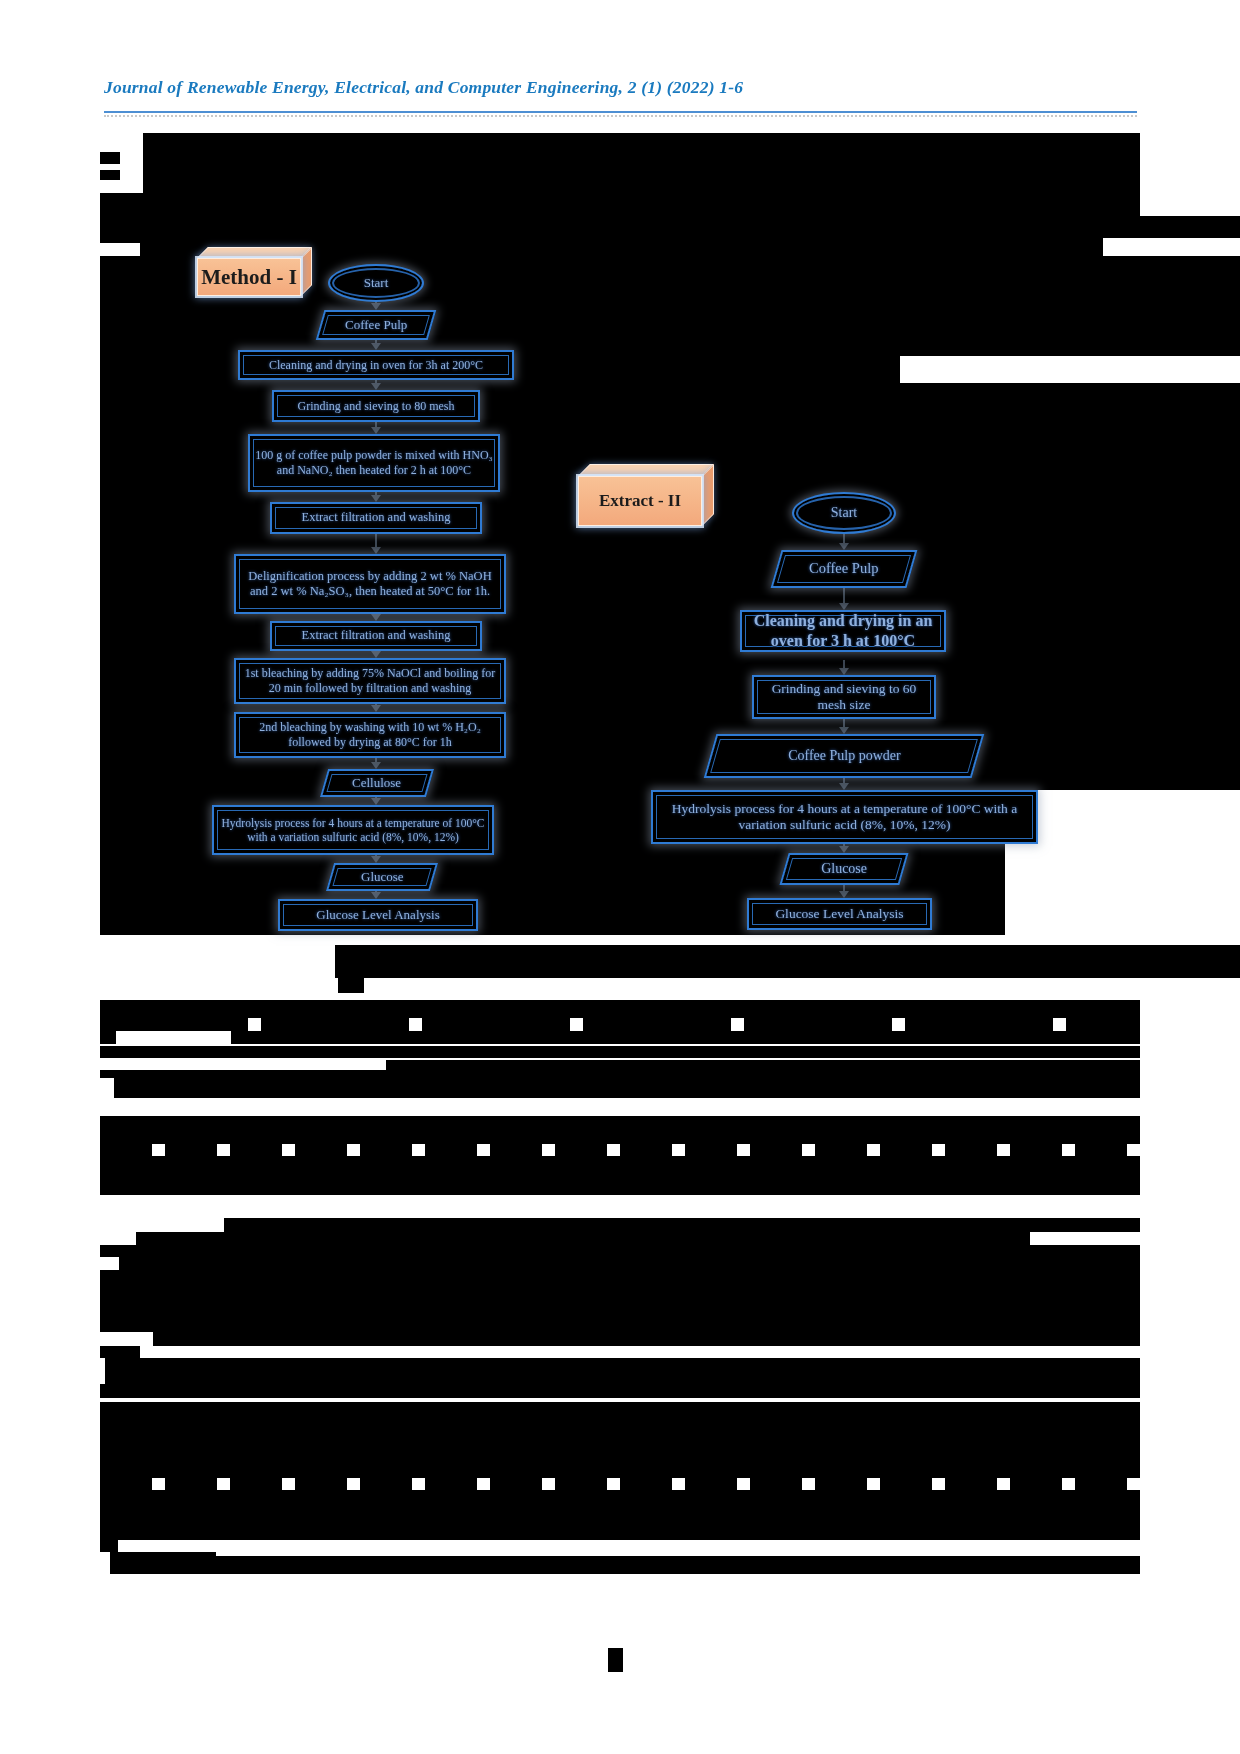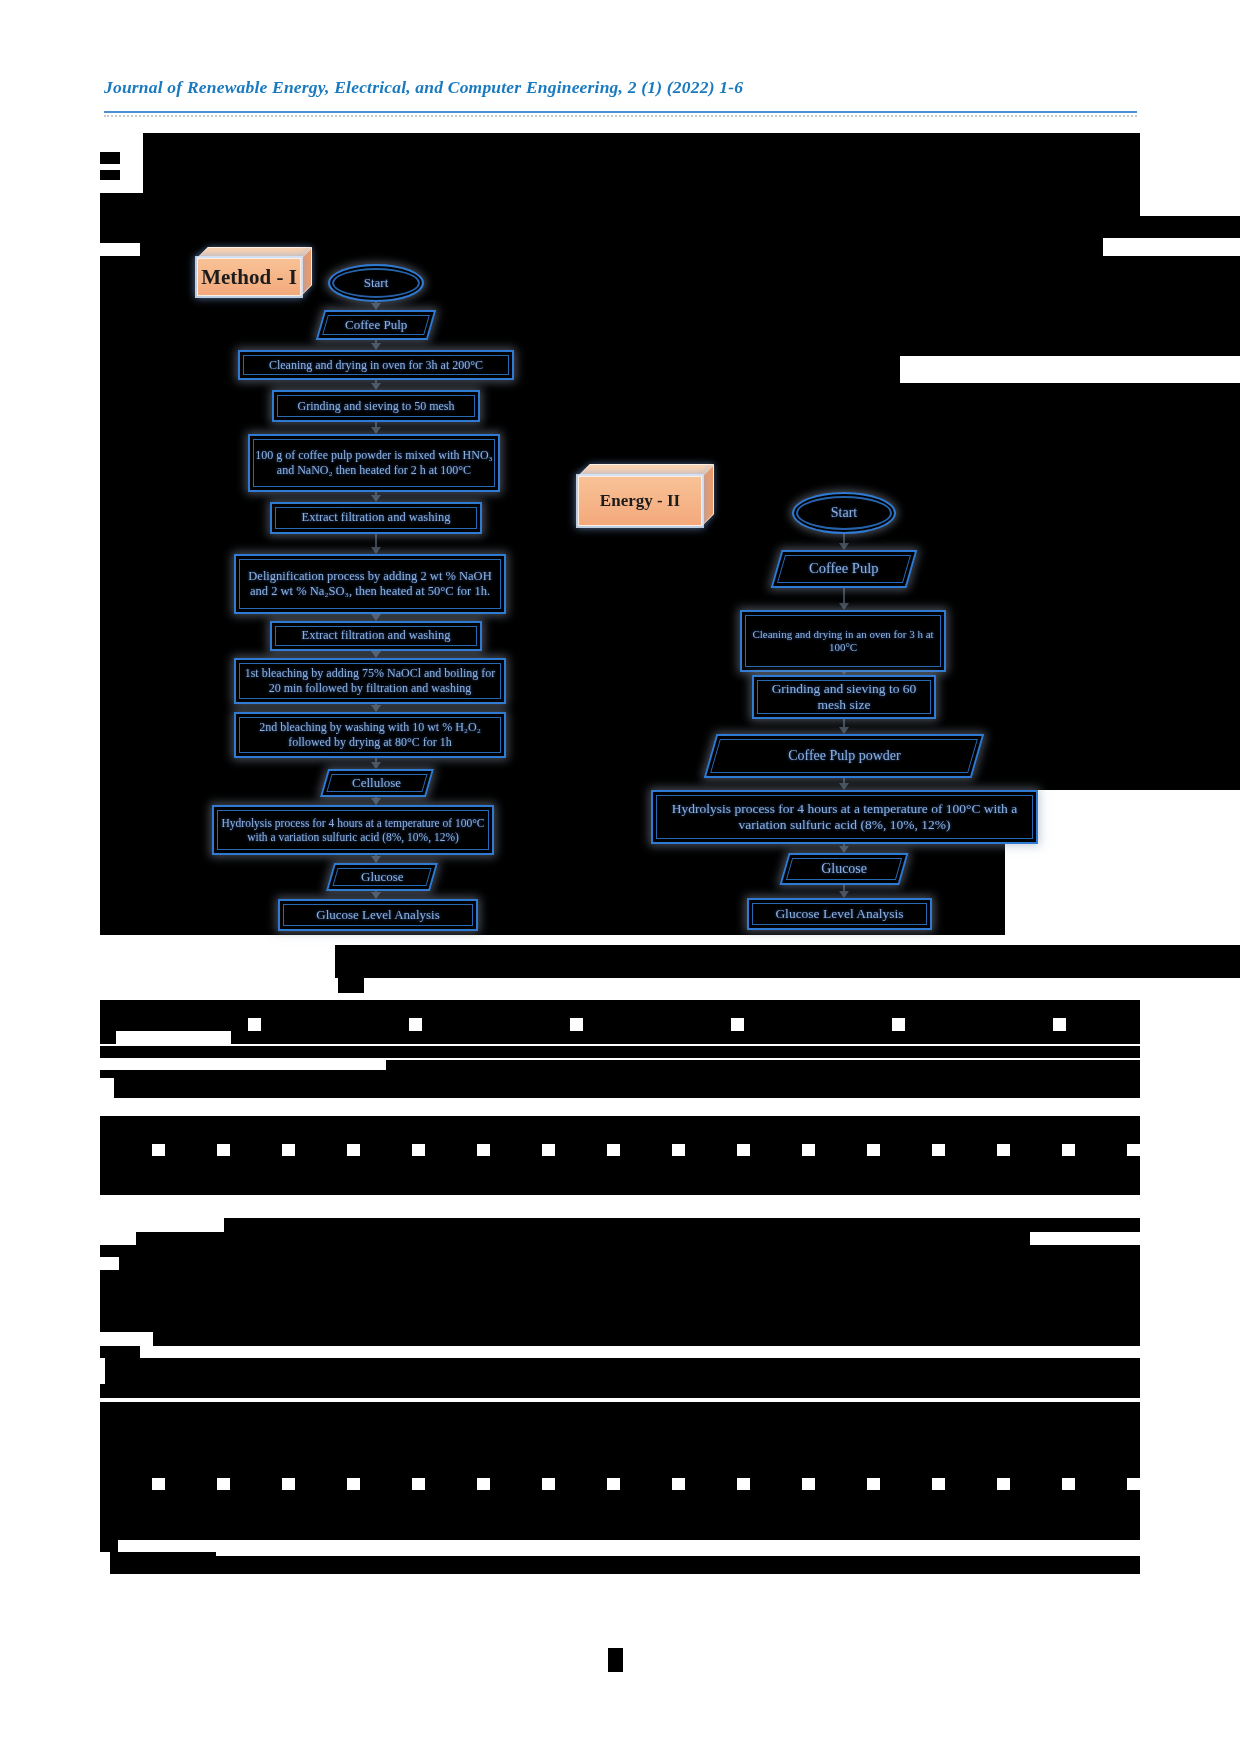--- a/index.html
+++ b/index.html
@@ -124,21 +124,21 @@
       <div class="node node-terminator" style="left: 328px; top: 264px; width: 96px; height: 38px; font-size: 13px;">
         <span class="nt">Start</span>
       </div>
       <div class="node node-io" style="left: 320px; top: 310px; width: 112px; height: 30px; font-size: 13px;">
         <span class="nt">Coffee Pulp</span>
       </div>
       <div class="node node-process" style="left: 238px; top: 350px; width: 276px; height: 30px; font-size: 12px;">
         <span class="nt">Cleaning and drying in oven for 3h at 200°C</span>
       </div>
       <div class="node node-process" style="left: 272px; top: 390px; width: 208px; height: 32px; font-size: 12px;">
-        <span class="nt">Grinding and sieving to 50 mesh</span>
+        <span class="nt">Grinding and sieving to 80 mesh</span>
       </div>
       <div class="node node-process" style="left: 248px; top: 434px; width: 252px; height: 58px; font-size: 12px;">
         <span class="nt">100 g of coffee pulp powder is mixed with HNO₃ and NaNO₂ then heated for 2 h at 100°C</span>
       </div>
       <div class="node node-process" style="left: 270px; top: 502px; width: 212px; height: 32px; font-size: 12.5px;">
         <span class="nt">Extract filtration and washing</span>
       </div>
       <div class="node node-process" style="left: 234px; top: 554px; width: 272px; height: 60px; font-size: 12.5px;">
         <span class="nt">Delignification process by adding 2 wt % NaOH and 2 wt % Na₂SO₃, then heated at 50°C for 1h.</span>
       </div>
@@ -159,21 +159,21 @@
       </div>
       <div class="node node-io" style="left: 330px; top: 863px; width: 104px; height: 28px; font-size: 13px;">
         <span class="nt">Glucose</span>
       </div>
       <div class="node node-process" style="left: 278px; top: 899px; width: 200px; height: 32px; font-size: 13px;">
         <span class="nt">Glucose Level Analysis</span>
       </div>
       <div class="l3d-top" style="left: 578px; top: 464px; width: 124px; height: 12px;"></div>
       <div class="l3d-side" style="left: 702px; top: 476px; width: 12px; height: 50px;"></div>
       <div class="l3d-face" style="left: 578px; top: 476px; width: 124px; height: 50px; font-size: 17px;">
-        <span>Energy - II</span>
+        <span>Extract - II</span>
       </div>
       <div class="aline" style="left: 843px; top: 534px; height: 10px;"></div>
       <div class="ahead" style="left: 839px; top: 543px;"></div>
       <div class="aline" style="left: 843px; top: 588px; height: 16px;"></div>
       <div class="ahead" style="left: 839px; top: 603px;"></div>
       <div class="aline" style="left: 843px; top: 660px; height: 9px;"></div>
       <div class="ahead" style="left: 839px; top: 668px;"></div>
       <div class="aline" style="left: 843px; top: 719px; height: 9px;"></div>
       <div class="ahead" style="left: 839px; top: 727px;"></div>
       <div class="aline" style="left: 843px; top: 778px; height: 6px;"></div>
@@ -181,21 +181,21 @@
       <div class="aline" style="left: 843px; top: 844px; height: 3px;"></div>
       <div class="ahead" style="left: 839px; top: 846px;"></div>
       <div class="aline" style="left: 843px; top: 885px; height: 7px;"></div>
       <div class="ahead" style="left: 839px; top: 891px;"></div>
       <div class="node node-terminator" style="left: 792px; top: 492px; width: 104px; height: 42px; font-size: 14px;">
         <span class="nt">Start</span>
       </div>
       <div class="node node-io" style="left: 776px; top: 550px; width: 136px; height: 38px; font-size: 14.5px;">
         <span class="nt">Coffee Pulp</span>
       </div>
-      <div class="node node-process" style="left: 740px; top: 610px; width: 206px; height: 62px; font-size: 11px;">
+      <div class="node node-process" style="left: 740px; top: 610px; width: 206px; height: 42px; font-size: 16px; font-weight: bold;">
         <span class="nt">Cleaning and drying in an oven for 3 h at 100°C</span>
       </div>
       <div class="node node-process" style="left: 752px; top: 675px; width: 184px; height: 44px; font-size: 13.5px;">
         <span class="nt">Grinding and sieving to 60 mesh size</span>
       </div>
       <div class="node node-io" style="left: 710px; top: 734px; width: 268px; height: 44px; font-size: 14px;">
         <span class="nt">Coffee Pulp powder</span>
       </div>
       <div class="node node-process" style="left: 651px; top: 790px; width: 387px; height: 54px; font-size: 13.5px;">
         <span class="nt">Hydrolysis process for 4 hours at a temperature of 100°C with a variation sulfuric acid (8%, 10%, 12%)</span>

